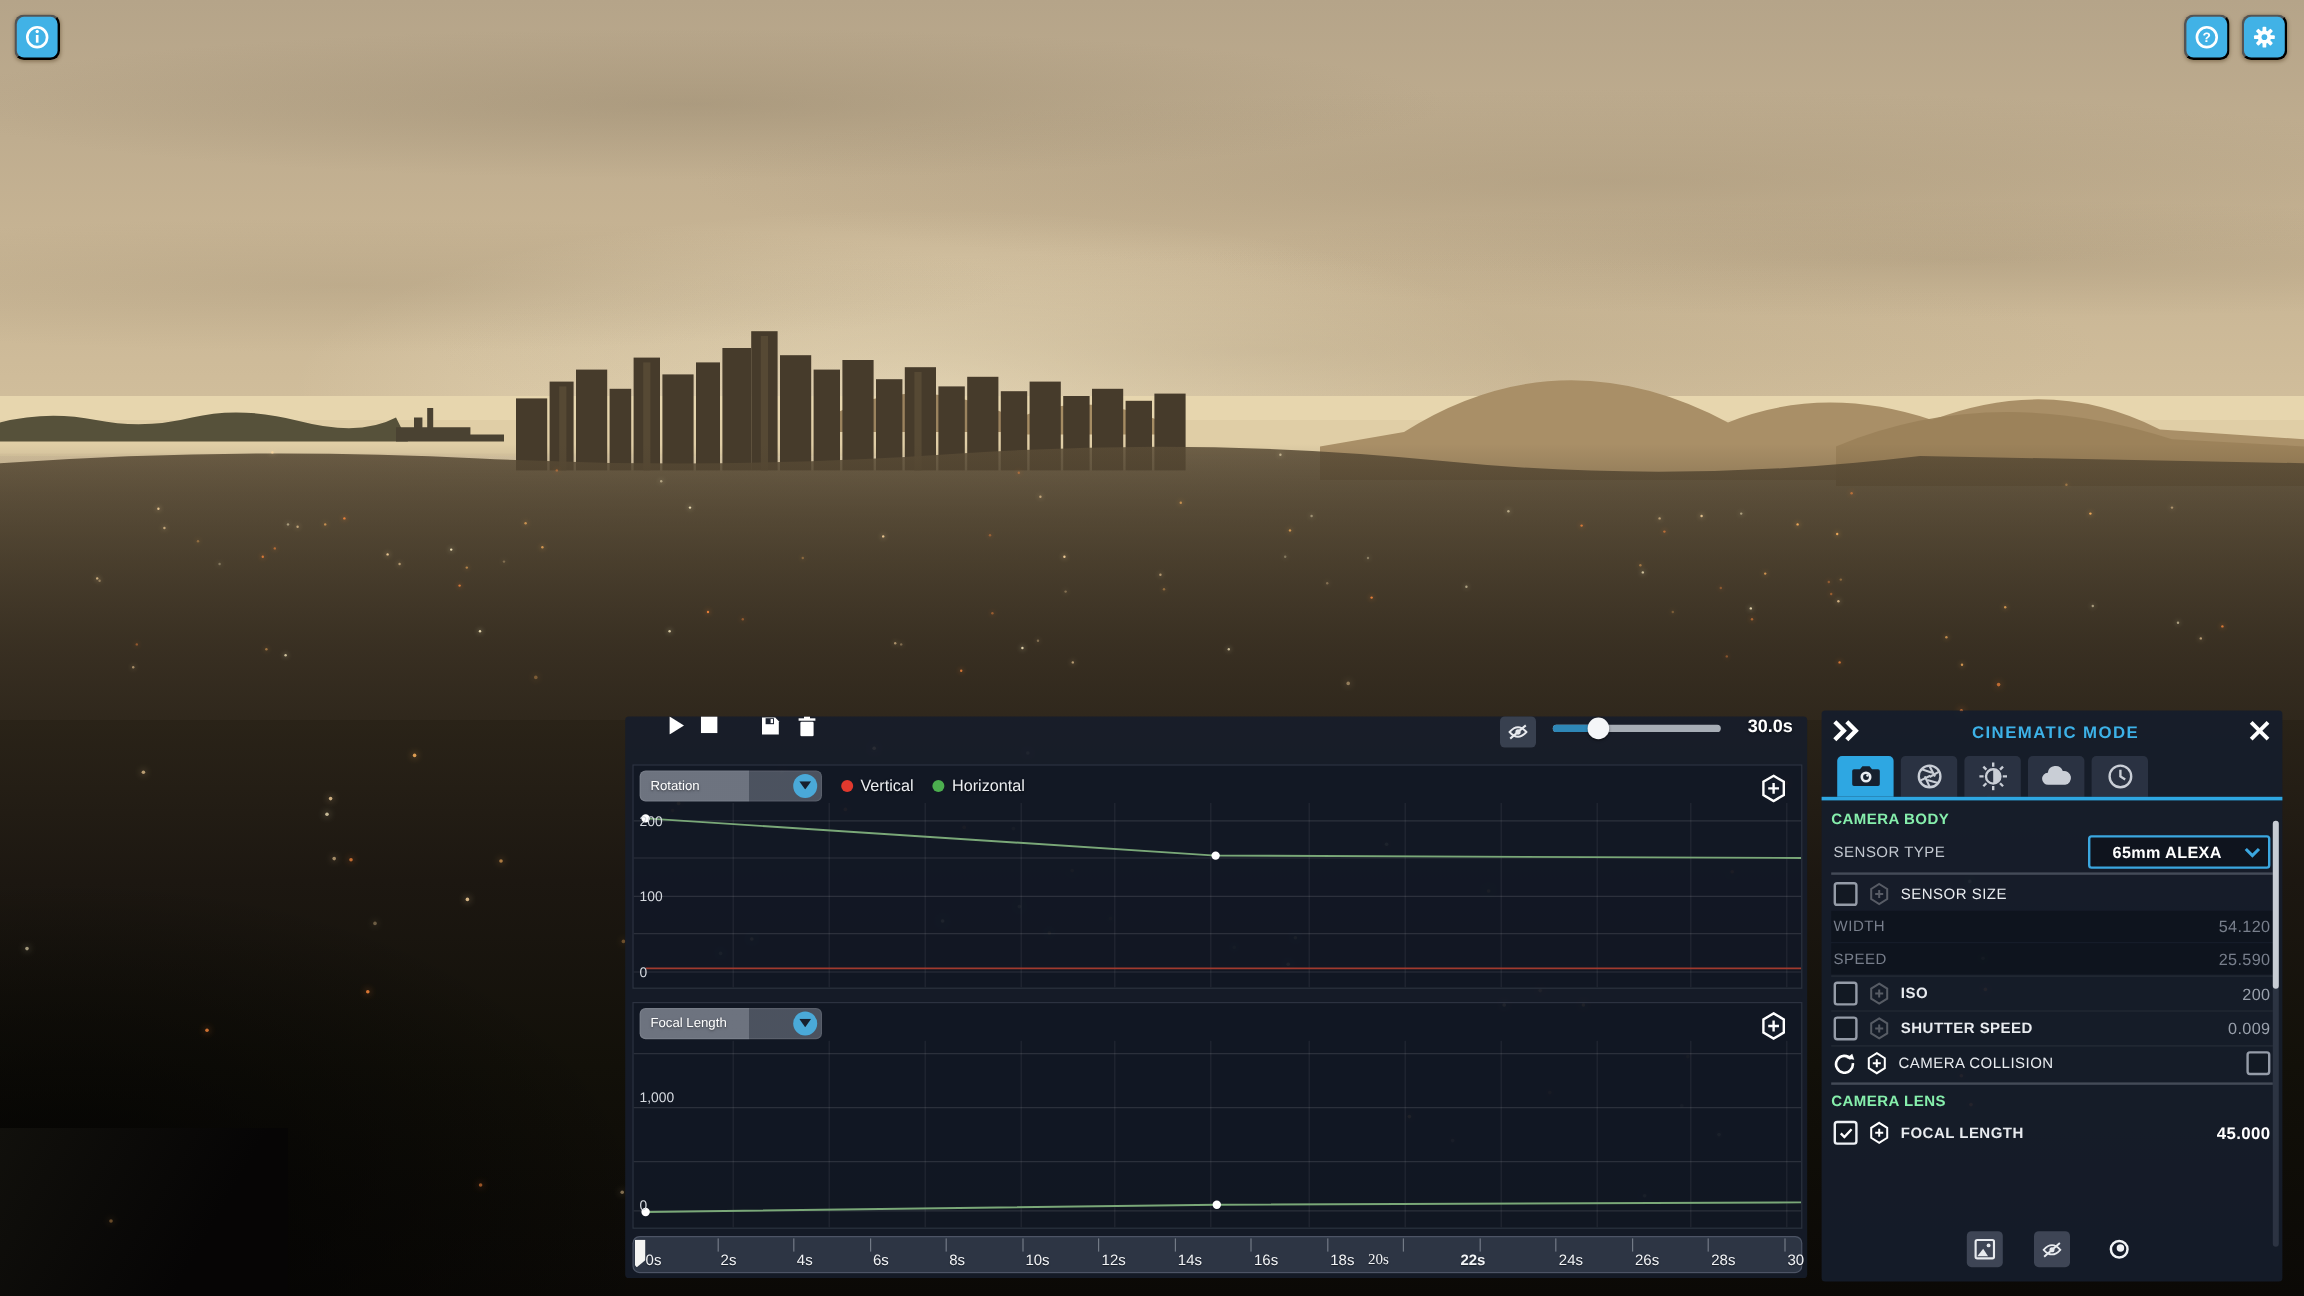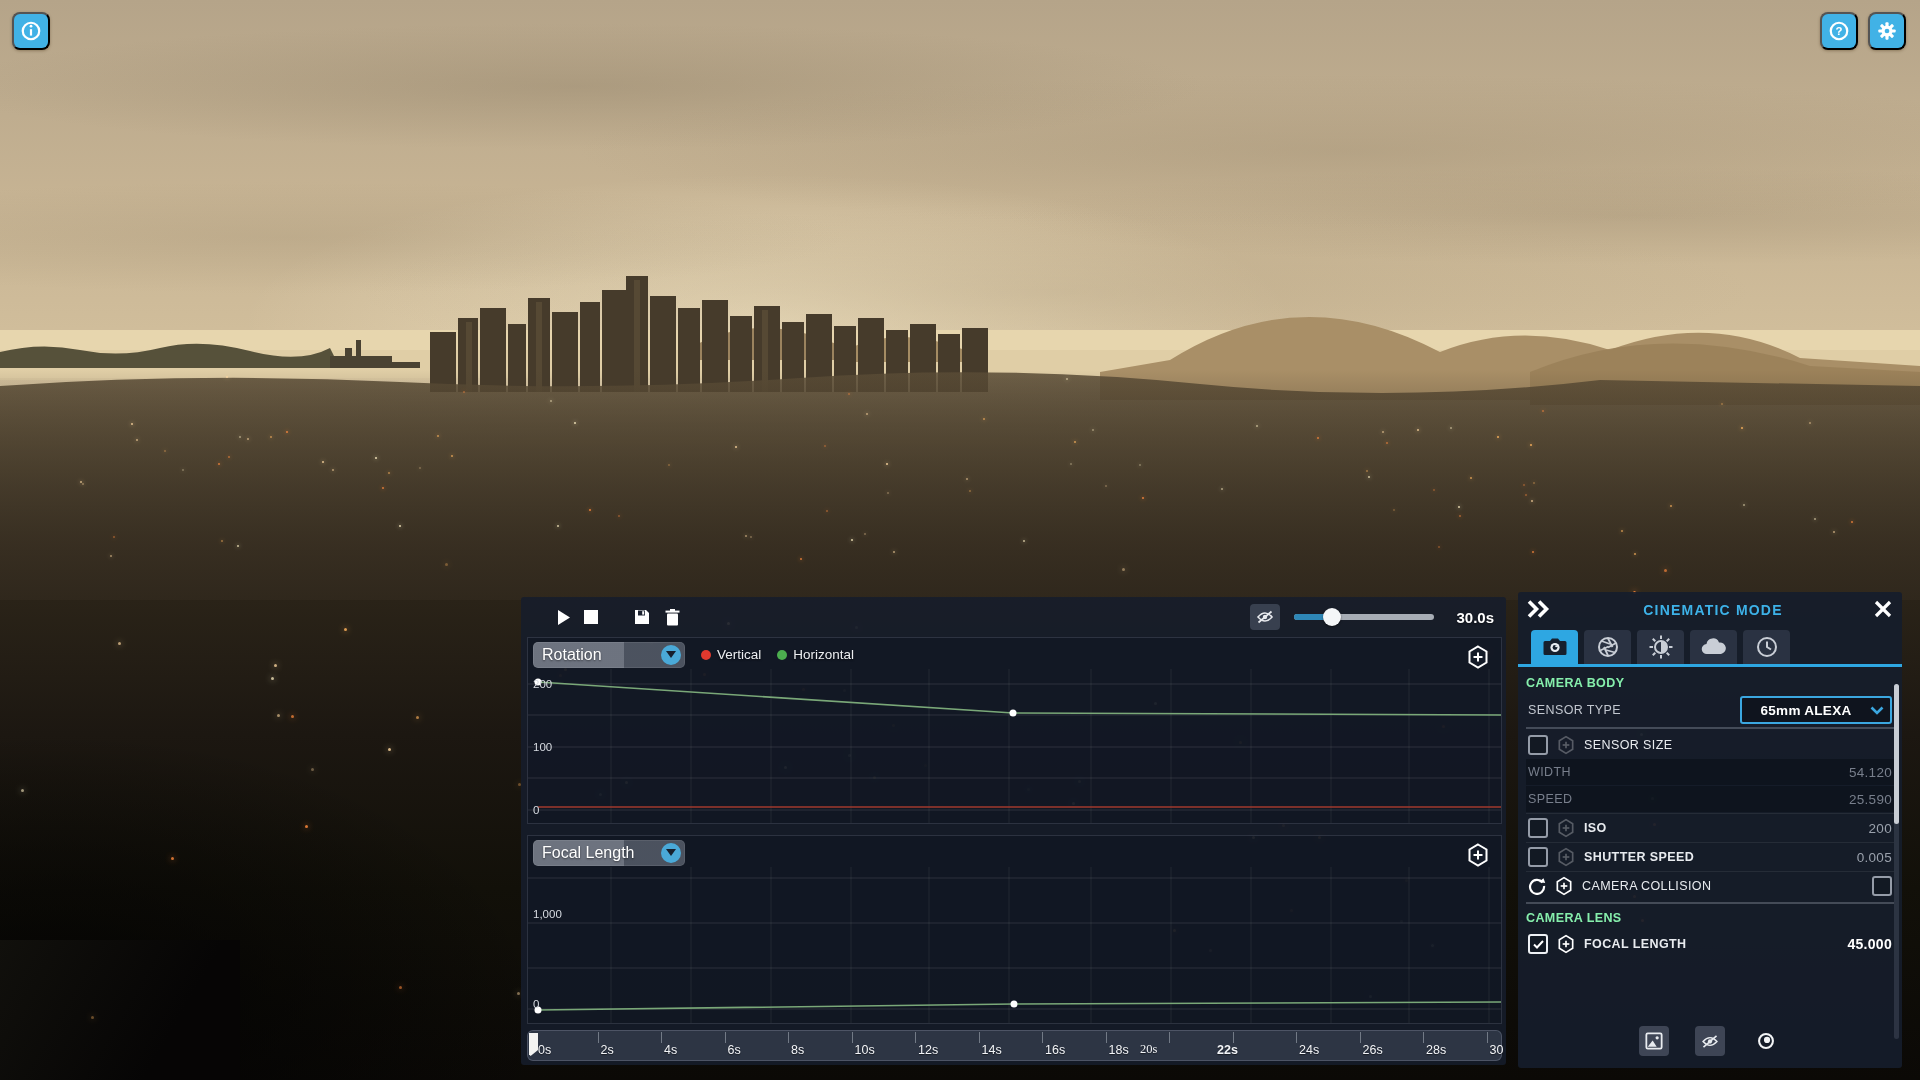--- a/index.html
+++ b/index.html
@@ -37,29 +37,29 @@
     display:flex;align-items:center;justify-content:center;box-shadow:0 1px 3px rgba(60,40,10,.35);}
   
   .chk{width:16px;height:16px;border:2px solid #959ca8;border-radius:3px;flex:none;background:rgba(10,14,20,.25);
     display:flex;align-items:center;justify-content:center;}
   .chk.checked{border-color:#eef1f5;}
   .hexicon{width:20px;height:20px;flex:none;}
   .dim{opacity:.28;}
   
   .timeline{position:absolute;left:521px;top:597px;width:985px;height:468px;
     background:rgba(22,29,43,.88);border-radius:3px;}
-  .tl-header{position:absolute;left:0;top:0;right:0;height:40px;display:flex;align-items:center;padding:0 12px;margin-left:24px;}
+  .tl-header{position:absolute;left:0;top:0;right:0;height:40px;display:flex;align-items:flex-start;padding:0 12px;margin-left:24px;}
   .tl-btn{background:none;border:none;padding:0;margin:0;display:flex;align-items:center;justify-content:center;cursor:pointer;}
   .graph-section{position:absolute;left:6px;width:973px;background:rgba(14,20,30,.45);
     border:1px solid rgba(140,150,170,.22);}
   .graph-header{position:absolute;left:5px;top:3px;right:5px;height:27px;display:flex;align-items:center;z-index:2;}
   .gdrop{width:152px;height:26px;border-radius:5px;display:flex;align-items:center;cursor:pointer;
     background:linear-gradient(90deg,rgba(148,154,166,.70) 0 60%,rgba(100,107,120,.70) 60%);
     box-shadow:0 0 0 1px rgba(255,255,255,.08) inset;}
-  .gdrop .lab{color:#fff;font-size:16px;padding-left:9px;flex:1;text-shadow:0 1px 2px rgba(0,0,0,.5);}
+  .gdrop .lab{color:#fff;font-size:11px;padding-left:9px;flex:1;text-shadow:0 1px 2px rgba(0,0,0,.5);}
   .gdrop .cir{width:20px;height:20px;border-radius:50%;background:#4aa9d8;margin-right:4px;flex:none;
     display:flex;align-items:center;justify-content:center;}
   .legend{display:flex;align-items:center;gap:16px;margin-left:16px;}
   .legend .item{display:flex;align-items:center;gap:6px;color:#eceef1;font-size:13.5px;text-shadow:0 1px 2px rgba(0,0,0,.6);}
   .legend .dot{width:10px;height:10px;border-radius:50%;}
   .addkey{position:absolute;right:7px;top:4px;background:none;border:none;padding:0;cursor:pointer;}
   .plot{position:absolute;left:0;right:0;bottom:0;}
   .time-ruler{position:absolute;left:6px;top:433px;width:973px;height:29px;background:rgba(48,56,72,.9);
     border:1px solid rgba(160,170,190,.28);border-radius:6px;}
   .time-ruler .tickline{position:absolute;top:1px;width:1px;height:11px;background:rgba(200,206,216,.45);}
@@ -646,21 +646,21 @@
     </div>
 
     <div class="row">
       <span class="chk"></span>
       <svg class="hexicon dim" viewBox="0 0 22 24">
         <polygon points="11,2 19,7 19,17 11,22 3,17 3,7" fill="none" stroke="#fff" stroke-width="2"></polygon>
         <line x1="11" y1="8" x2="11" y2="16" stroke="#fff" stroke-width="2"></line>
           <line x1="7" y1="12" x2="15" y2="12" stroke="#fff" stroke-width="2"></line>
       </svg>
       <span class="lbl" style="font-weight:bold;">SHUTTER SPEED</span>
-      <span class="val">0.005</span>
+      <span class="val">0.009</span>
     </div>
 
 
     <div class="row">
       <button style="background:none;border:none;padding:0;cursor:pointer;display:flex;">
         <svg width="18" height="18" viewBox="0 0 18 18">
           <path d="M14.5,5.5 A7,7 0 1 0 16,9" fill="none" stroke="#fff" stroke-width="2.2"></path>
           <polygon points="11,5.5 17.5,5.5 15,1" fill="#fff" transform="rotate(10 14 4)"></polygon>
         </svg>
       </button>

